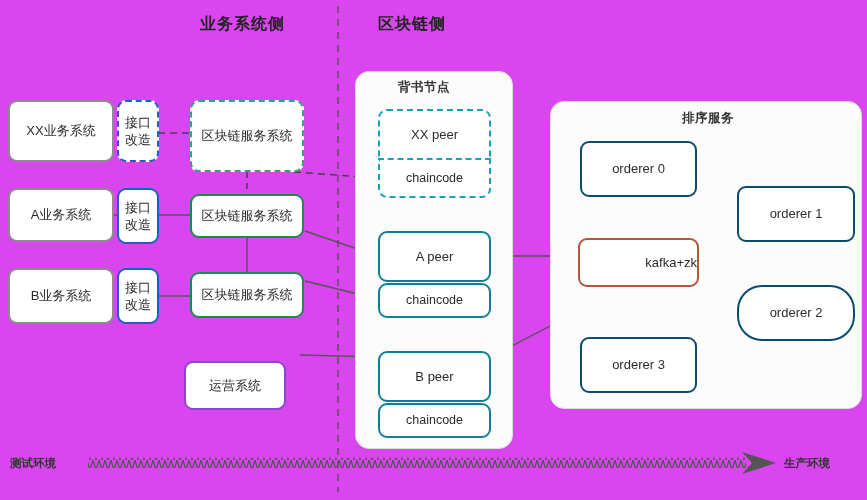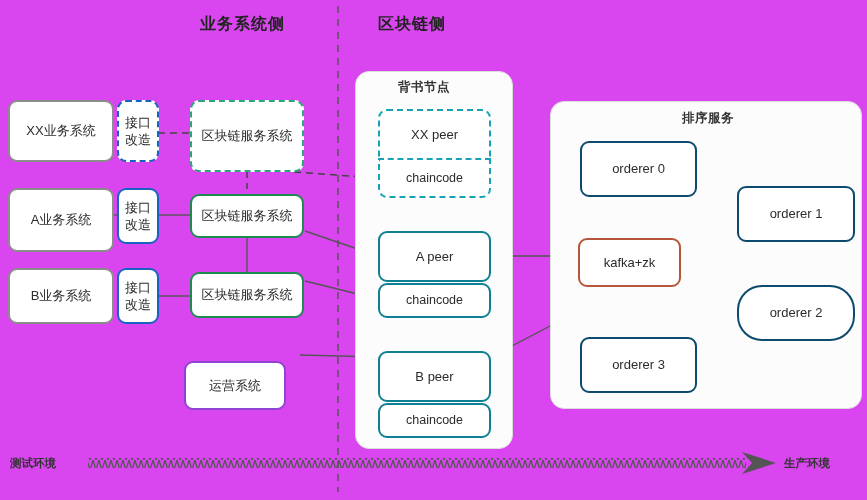--- a/index.html
+++ b/index.html
@@ -96,21 +96,21 @@
       <path d="M742,452 L776,463 L742,474 L752,463 Z" fill="#555"></path>
     </g>
   </svg>
 
   <div class="sec-title" style="left:200px;top:14px;">业务系统侧</div>
   <div class="sec-title" style="left:378px;top:14px;">区块链侧</div>
 
   <div class="node b-gray t13" style="left:8px;top:100px;width:106px;height:62px;">
     <span>XX业务系统</span>
   </div>
-  <div class="node b-gray t13" style="left:8px;top:188px;width:106px;height:64px;">
+  <div class="node b-gray t13" style="left:8px;top:188px;width:106px;height:54px;">
     <span>A业务系统</span>
   </div>
   <div class="node b-gray t13" style="left:8px;top:268px;width:106px;height:56px;">
     <span>B业务系统</span>
   </div>
 
   <div class="node b-blue-d two-line" style="left:117px;top:100px;width:42px;height:62px;flex-direction:column;">
     <span>接口</span>
     <span>改造</span>
   </div>
@@ -170,20 +170,20 @@
   <div class="node b-olive t13" style="left:737px;top:186px;width:118px;height:56px;">
     <span>orderer 1</span>
   </div>
   <div class="node b-olive t13" style="left:737px;top:285px;width:118px;height:56px;border-radius:25px;">
     <span>orderer 2</span>
   </div>
   <div class="node b-olive t13" style="left:580px;top:337px;width:117px;height:56px;">
     <span>orderer 3</span>
   </div>
 
-  <div class="node b-rust t13" style="left:578px;top:238px;width:103px;height:49px;">
+  <div class="node b-rust t13" style="left:578px;top:238px;width:121px;height:49px;justify-content:flex-end;">
     <span>kafka+zk</span>
   </div>
 
   <div class="env-label" style="left:10px;top:456px;">测试环境</div>
   <div class="env-label" style="left:784px;top:456px;">生产环境</div>
 
 </div>
 
 </body></html>

